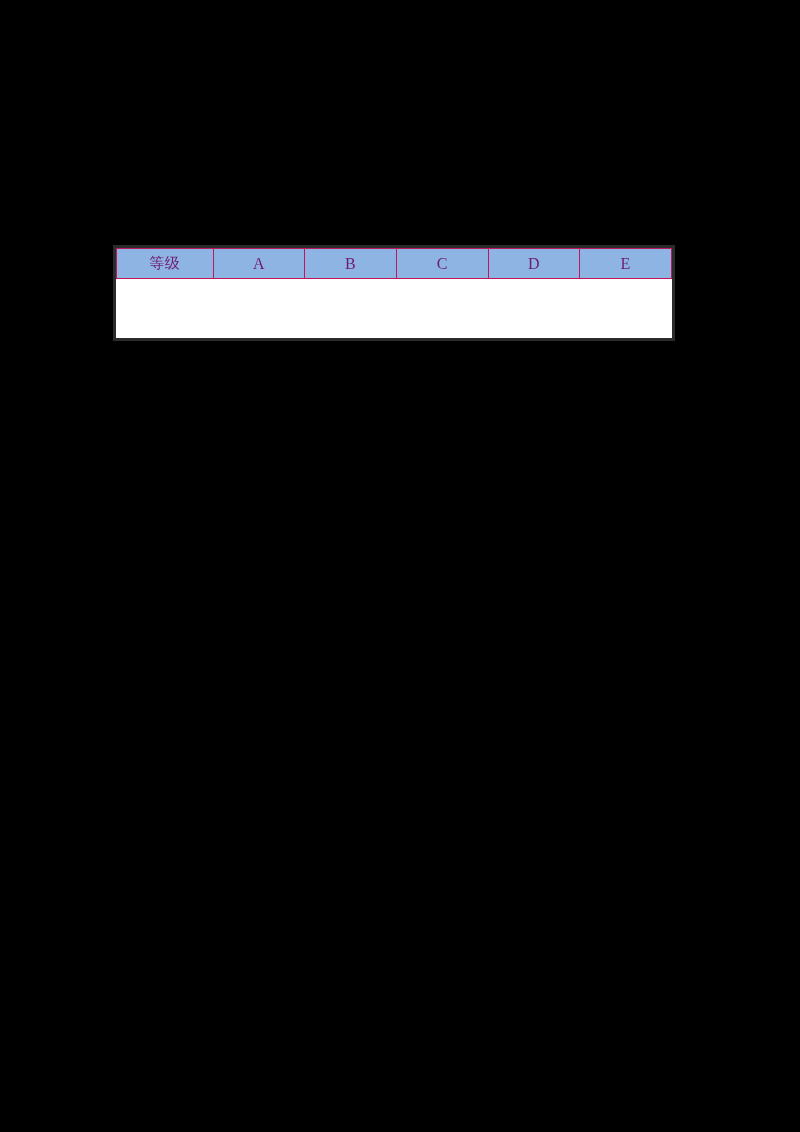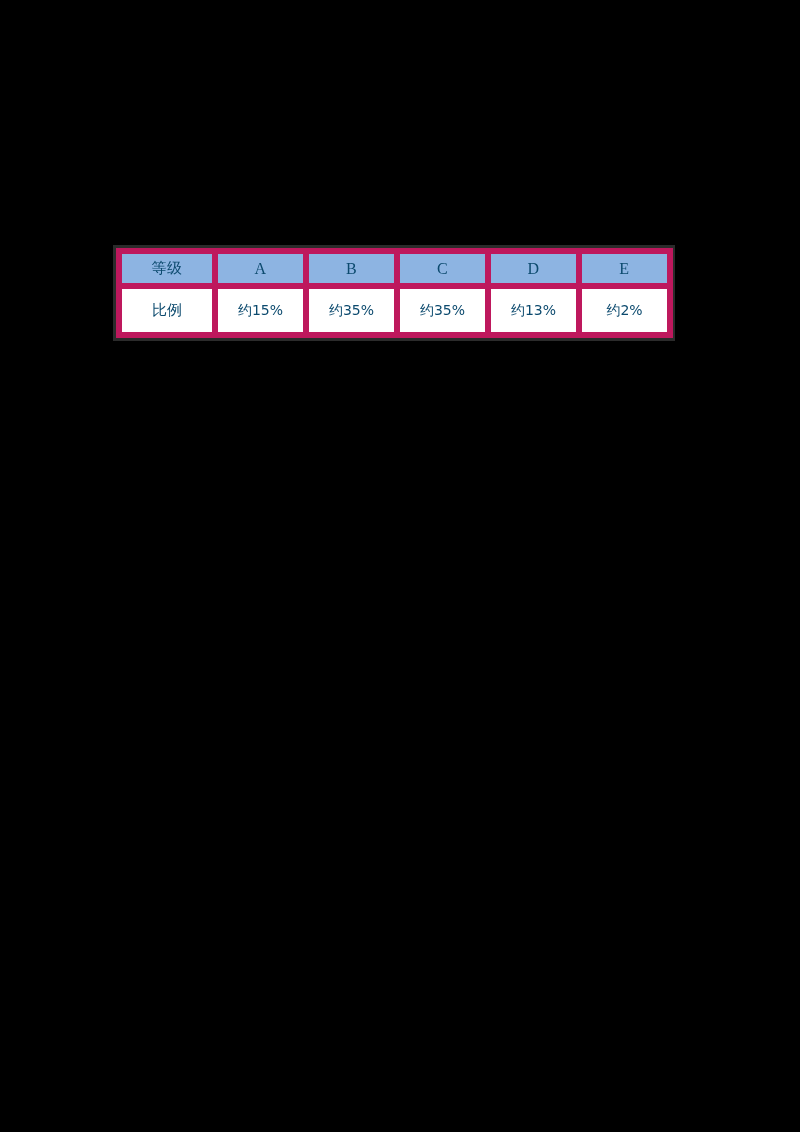--- a/index.html
+++ b/index.html
@@ -45,24 +45,24 @@
     border-collapse: collapse;
     background: #ffffff;
     table-layout: fixed;
   }
 
   #grade-table col.label-col { width: 96px; }
   #grade-table col.data-col  { width: 91px; }
 
   #grade-table th,
   #grade-table td {
-    border: 6px solid #be185d;
+    border: 1px solid #be185d;
     text-align: center;
     vertical-align: middle;
-    color: #0c4a6e;
+    color: #701a75;
     background: #ffffff;
     height: 29px;
     padding: 0 2px;
     white-space: nowrap;
     overflow: hidden;
   }
 
   
   #grade-table thead th {
     background: #8db4e2;
@@ -120,26 +120,18 @@
           <th class="col-corner">等级</th>
           <th class="col-letter">A</th>
           <th class="col-letter">B</th>
           <th class="col-letter">C</th>
           <th class="col-letter">D</th>
           <th class="col-letter">E</th>
         </tr>
       </thead>
 
       <tbody>
-        <tr>
-          <td class="row-label">比例</td>
-          <td class="cell-pct">约15%</td>
-          <td class="cell-pct">约35%</td>
-          <td class="cell-pct">约35%</td>
-          <td class="cell-pct">约13%</td>
-          <td class="cell-pct">约2%</td>
-        </tr>
 
       </tbody>
     </table>
 
   </div>
 </div>
 
 </body></html>

